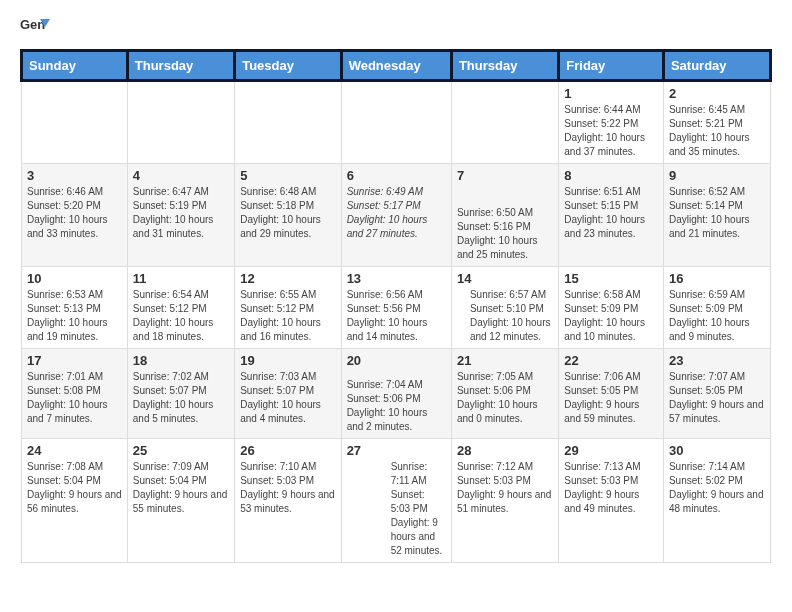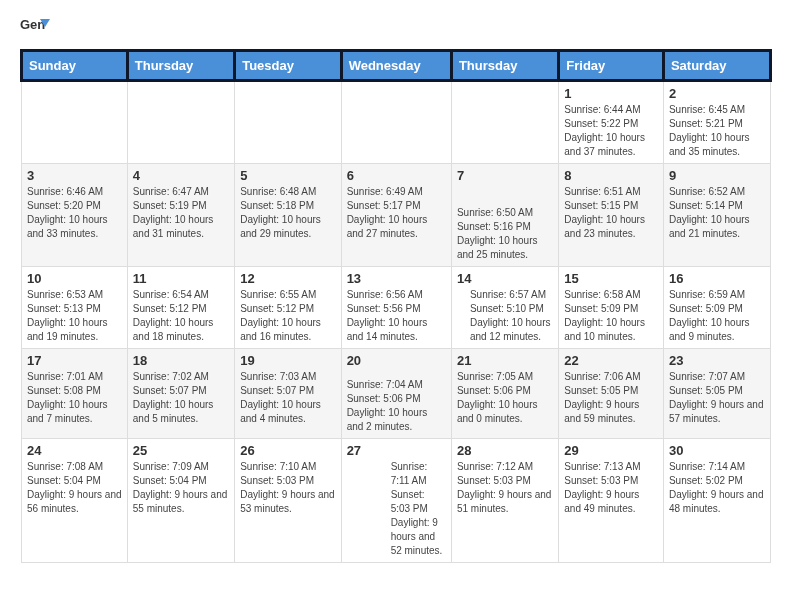--- a/index.html
+++ b/index.html
@@ -89,21 +89,21 @@
 Daylight: 10 hours and 31 minutes.</div>
           </td>
           <td>
             <span class="day-num">5</span>
             <div class="day-info" style="white-space: pre-line;">Sunrise: 6:48 AM
 Sunset: 5:18 PM
 Daylight: 10 hours and 29 minutes.</div>
           </td>
           <td>
             <span class="day-num">6</span>
-            <div class="day-info" style="white-space: pre-line;">Sunrise: 6:49 AM
+            <div class="day-info" style="white-space: pre-line; font-style: italic;">Sunrise: 6:49 AM
 Sunset: 5:17 PM
 Daylight: 10 hours and 27 minutes.</div>
           </td>
           <td>
             <span class="day-num">7</span>
             <div class="day-info" style="white-space: pre-line; margin-top: 23px;">Sunrise: 6:50 AM
 Sunset: 5:16 PM
 Daylight: 10 hours and 25 minutes.</div>
           </td>
           <td>

